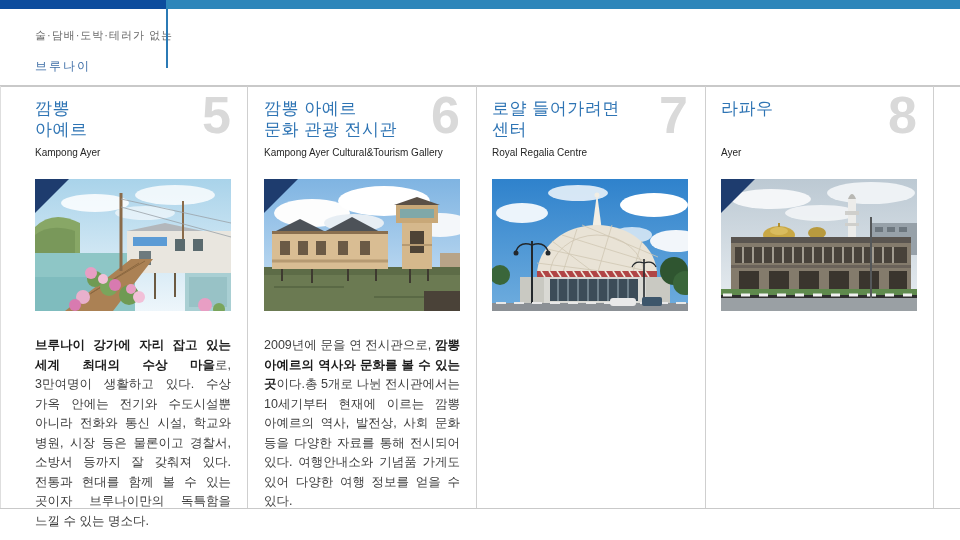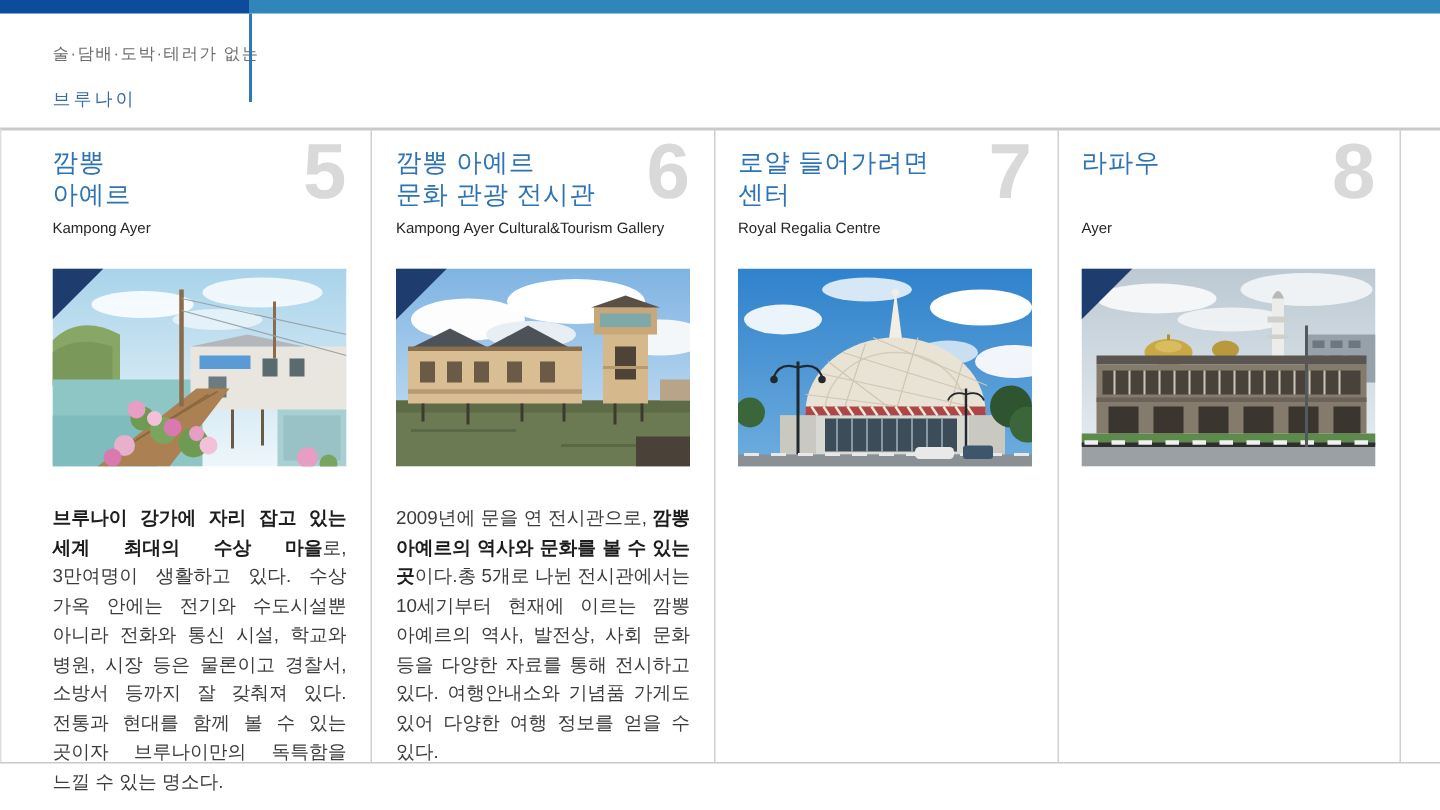--- a/index.html
+++ b/index.html
@@ -154,21 +154,21 @@
       <line x1="18" y1="90" x2="18" y2="102" stroke="#3e3a30" stroke-width="2"></line>
       <line x1="48" y1="90" x2="48" y2="104" stroke="#3e3a30" stroke-width="2"></line>
       <line x1="84" y1="90" x2="84" y2="102" stroke="#3e3a30" stroke-width="2"></line>
       <line x1="112" y1="90" x2="112" y2="102" stroke="#3e3a30" stroke-width="2"></line>
       <line x1="146" y1="90" x2="146" y2="104" stroke="#3e3a30" stroke-width="2"></line>
       <line x1="164" y1="90" x2="164" y2="102" stroke="#3e3a30" stroke-width="2"></line>
       <rect x="176" y="74" width="20" height="14" fill="#b8a488"></rect>
       <rect x="160" y="112" width="36" height="20" fill="#4a4238"></rect>
       <polygon points="0,0 34,0 0,34" fill="#1e3c6e"></polygon>
     </svg>
-    <div class="card-body"><span>2009년에 문을 연 전시관으로, </span><b>깜뽕 아예르의 역사와 문화를 볼 수 있는 곳</b><span>이다.총 5개로 나뉜 전시관에서는 10세기부터 현재에 이르는 깜뽕 아예르의 역사, 발전상, 사회 문화 등을 다양한 자료를 통해 전시하고 있다. 여행안내소와 기념품 가게도 있어 다양한 여행 정보를 얻을 수 있다.</span></div>
+    <div class="card-body"><span>2009년에 문을 연 전시관으로, </span><b>깜뽕 아예르의 역사와 문화를 볼 수 있는 곳</b><span>이다.총 5개로 나뉜 전시관에서는 10세기부터 현재에 이르는 깜뽕 아예르의 역사, 발전상, 사회 문화 등을 다양한 자료를 통해 전시되어 있다. 여행안내소와 기념품 가게도 있어 다양한 여행 정보를 얻을 수 있다.</span></div>
   </div>
 
   <div class="card c3">
     <div class="card-number">7</div>
     <div class="card-title">로얄 들어가려면
 센터</div>
     <div class="card-sub">Royal Regalia Centre</div>
     <svg class="card-photo" viewBox="0 0 196 132" aria-label="royal-regalia-centre-photo">
       <defs>
         <linearGradient id="sky3" x1="0" y1="0" x2="0" y2="1">

